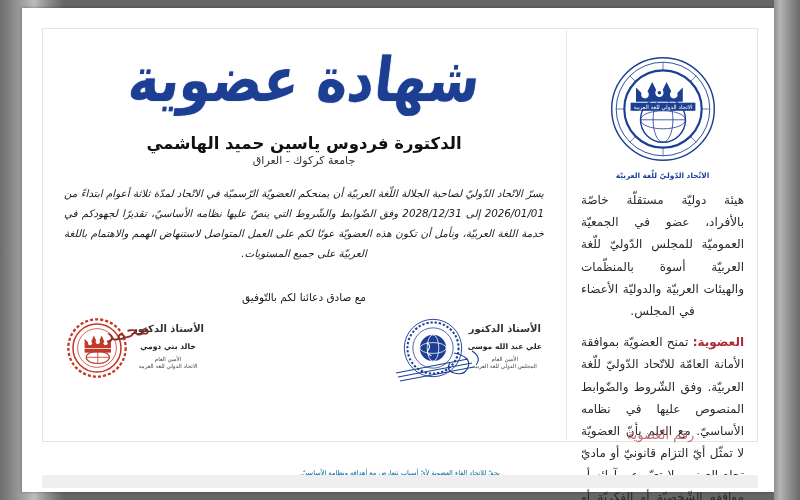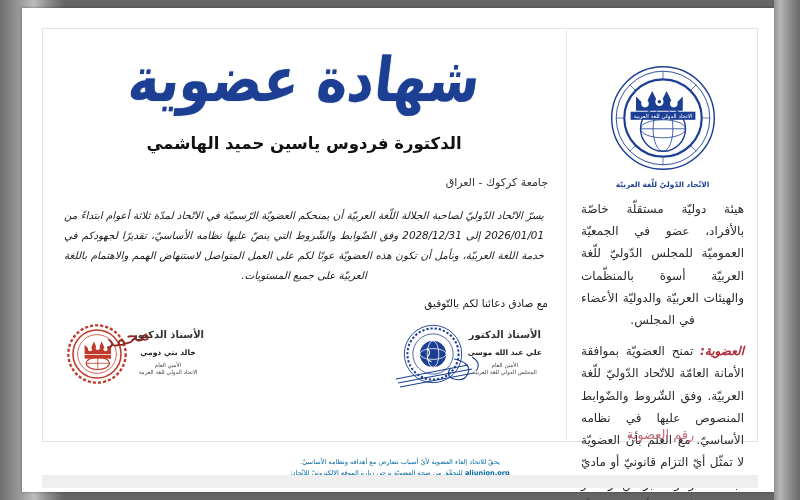--- a/index.html
+++ b/index.html
@@ -58,21 +58,21 @@
     right: 18px;
     bottom: 52px;
     display: flex;
     flex-direction: row;
   }
 
   
   #sidebar {
     width: 190px;
     flex: 0 0 190px;
-    padding: 24px 12px 0 14px;
+    padding: 15px 12px 0 14px;
     box-sizing: border-box;
     border-left: 1px solid #e6e6e6;
     text-align: center;
     position: relative;
   }
 
   #logo-wrap { display: flex; justify-content: center; margin-top: 10px; }
 
   .org-name {
     margin-top: 8px;
@@ -84,21 +84,21 @@
 
   .side-para {
     margin-top: 9px;
     font-size: 12px;
     line-height: 1.85;
     color: #2a2a2a;
     text-align: justify;
     text-align-last: center;
     direction: rtl;
   }
-  .side-para .lead { color: #b02a37; font-weight: bold; font-style: italic; }
+  .side-para .lead { color: #b02a37; font-weight: bold; }
 
   .membership-block {
     position: absolute;
     bottom: -2px;
     left: 12px;
     right: 14px;
     text-align: center;
   }
   .memb-label { font-size: 13px; color: #c2707a; margin-top: 17px; }
   .memb-number {
@@ -136,41 +136,41 @@
   }
 
   #recipient {
     text-align: center;
     font-size: 16.5px;
     font-weight: bold;
     color: #111;
     margin-top: 8px;
   }
   #affiliation {
-    text-align: right;
+    text-align: center;
     font-size: 11px;
     color: #333;
-    margin-top: 23px;
+    margin-top: 1px;
   }
 
   #body-text {
     margin: 16px 4px 0 4px;
     font-size: 10.3px;
     line-height: 1.95;
     color: #1a1a1a;
     text-align: justify;
     text-align-last: center;
     direction: rtl;
     font-style: italic;
   }
   #closing {
-    text-align: right;
+    text-align: center;
     font-size: 10.5px;
     color: #1a1a1a;
-    margin-top: 12px;
+    margin-top: 28px;
   }
 
   
   #signatures {
     display: flex;
     flex-direction: row-reverse;
     justify-content: space-between;
     align-items: flex-start;
     margin: 14px 6px 0 6px;
   }
@@ -337,21 +337,17 @@
               </g>
             </svg>
           </div>
 
         </div>
       </section>
     </div>
 
     <div id="footer">
       <div class="f1">يحقّ للاتحاد إلغاء العضوية لأيّ أسباب تتعارض مع أهدافه ونظامه الأساسيّ.</div>
-      <div class="f2">
-        <span class="url">aliunion.org</span>
-        <span>للتحقّق من صحة العضويّة يرجى زيارة الموقع الإلكترونيّ للاتّحاد:</span>
-      </div>
     </div>
 
     <div id="bottom-strip"></div>
   </div>
 </div>
 
 </body></html>

